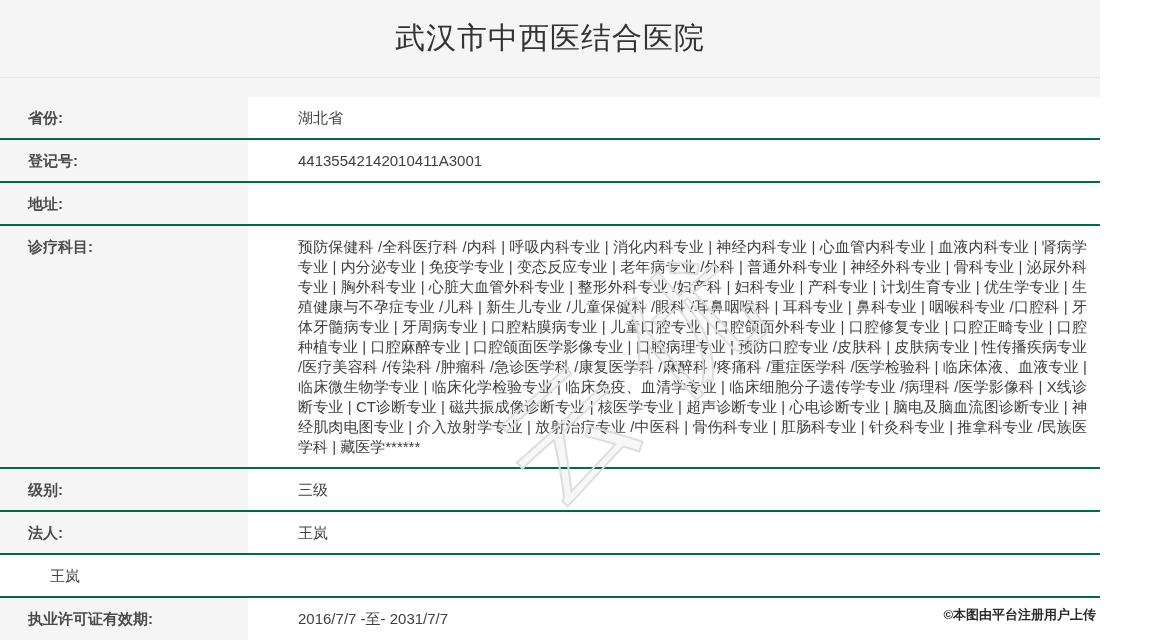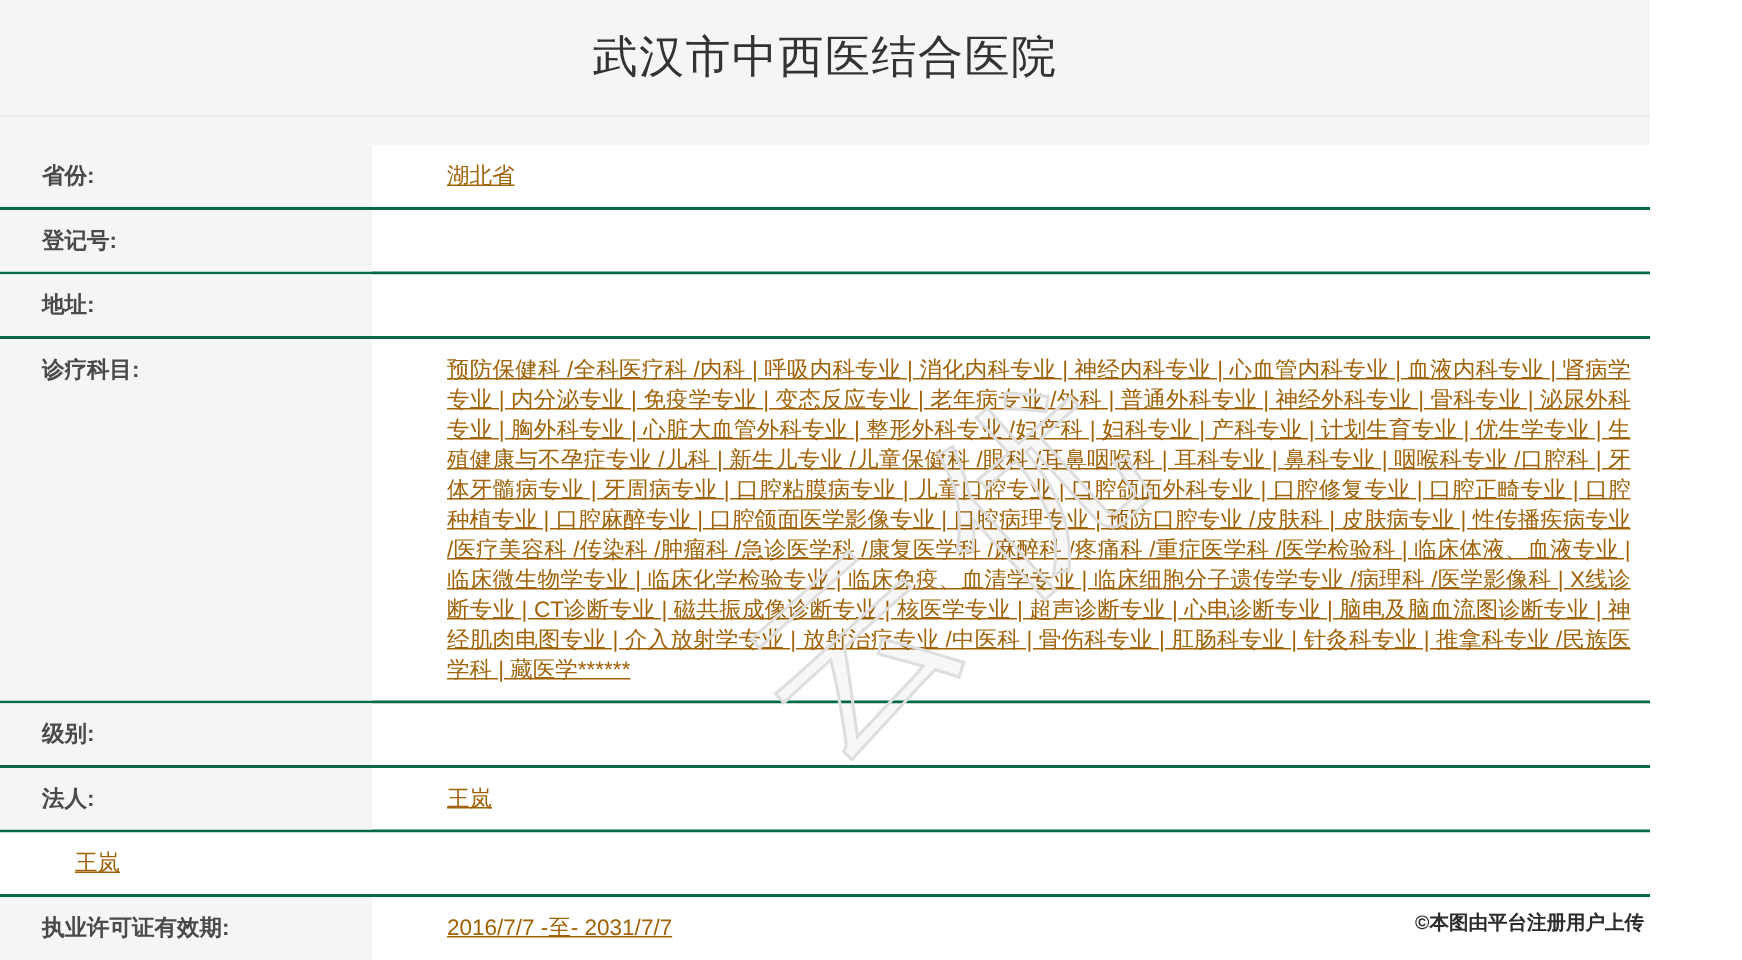--- a/index.html
+++ b/index.html
@@ -48,24 +48,23 @@
     padding: 11px 14px 10px 28px;
     font-size: 15px;
     font-weight: 700;
     color: #4a4a4a;
     line-height: 20px;
   }
   .cell-value {
     flex: 1 1 auto;
     padding: 11px 13px 10px 50px;
     font-size: 15px;
-    color: #a16207;
+    color: #404040;
     line-height: 20px;
     text-align: justify;
-    text-decoration: underline;
   }
   .row.last { border-bottom: none; }
   
   .watermark {
     position: absolute;
     left: 430px;
     top: 210px;
     width: 420px;
     height: 320px;
     display: flex;
@@ -108,33 +107,35 @@
 
   <div class="info-table">
   <div class="row">
     <div class="cell-label">省份:</div>
     <div class="cell-value">湖北省</div>
   </div>
 
 
   <div class="row">
     <div class="cell-label">登记号:</div>
+    <div class="cell-value">44135542142010411A3001</div>
   </div>
 
   <div class="row">
     <div class="cell-label">地址:</div>
   </div>
 
   <div class="row">
     <div class="cell-label">诊疗科目:</div>
     <div class="cell-value">预防保健科 /全科医疗科 /内科 | 呼吸内科专业 | 消化内科专业 | 神经内科专业 | 心血管内科专业 | 血液内科专业 | 肾病学专业 | 内分泌专业 | 免疫学专业 | 变态反应专业 | 老年病专业 /外科 | 普通外科专业 | 神经外科专业 | 骨科专业 | 泌尿外科专业 | 胸外科专业 | 心脏大血管外科专业 | 整形外科专业 /妇产科 | 妇科专业 | 产科专业 | 计划生育专业 | 优生学专业 | 生殖健康与不孕症专业 /儿科 | 新生儿专业 /儿童保健科 /眼科 /耳鼻咽喉科 | 耳科专业 | 鼻科专业 | 咽喉科专业 /口腔科 | 牙体牙髓病专业 | 牙周病专业 | 口腔粘膜病专业 | 儿童口腔专业 | 口腔颌面外科专业 | 口腔修复专业 | 口腔正畸专业 | 口腔种植专业 | 口腔麻醉专业 | 口腔颌面医学影像专业 | 口腔病理专业 | 预防口腔专业 /皮肤科 | 皮肤病专业 | 性传播疾病专业 /医疗美容科 /传染科 /肿瘤科 /急诊医学科 /康复医学科 /麻醉科 /疼痛科 /重症医学科 /医学检验科 | 临床体液、血液专业 | 临床微生物学专业 | 临床化学检验专业 | 临床免疫、血清学专业 | 临床细胞分子遗传学专业 /病理科 /医学影像科 | X线诊断专业 | CT诊断专业 | 磁共振成像诊断专业 | 核医学专业 | 超声诊断专业 | 心电诊断专业 | 脑电及脑血流图诊断专业 | 神经肌肉电图专业 | 介入放射学专业 | 放射治疗专业 /中医科 | 骨伤科专业 | 肛肠科专业 | 针灸科专业 | 推拿科专业 /民族医学科 | 藏医学******</div>
   </div>
 
   <div class="row">
     <div class="cell-label">级别:</div>
+    <div class="cell-value">三级</div>
   </div>
 
   <div class="row">
     <div class="cell-label">法人:</div>
     <div class="cell-value">王岚</div>
   </div>
 
   <div class="row">
     <div class="cell-value">王岚</div>
   </div>

